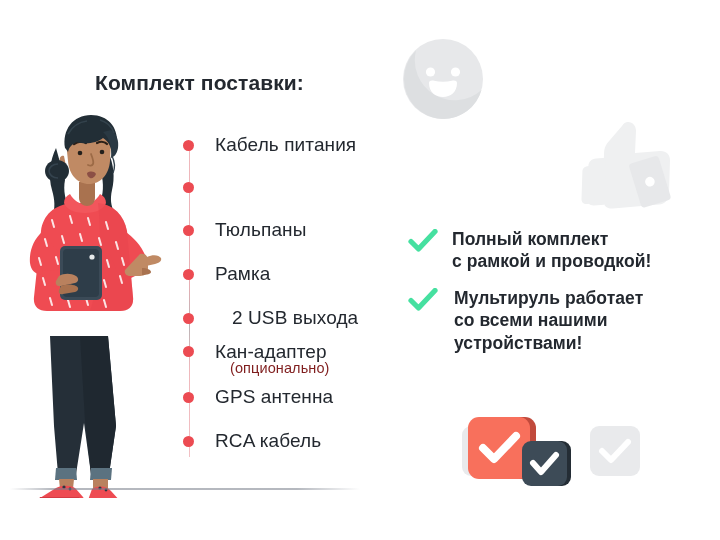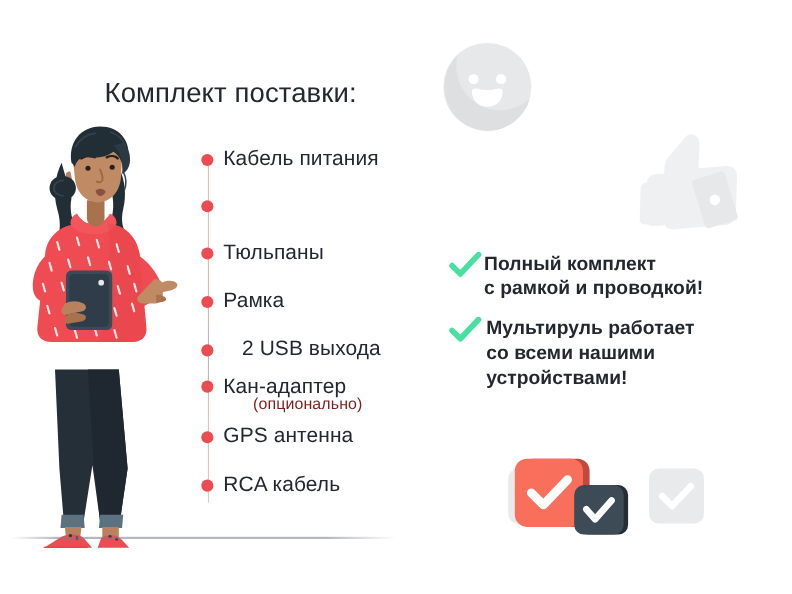--- a/index.html
+++ b/index.html
@@ -24,52 +24,52 @@
   .thumb  { left:572px; top:118px; width:112px; height:104px; }
 
   .ground {
     position:absolute; left:10px; top:488px; width:350px; height:1.5px;
     background:linear-gradient(90deg,rgba(140,145,155,0) 0%,rgba(120,126,138,.55) 12%,rgba(120,126,138,.55) 82%,rgba(140,145,155,0) 100%);
   }
 
   
   .heading {
     position:absolute; left:95px; top:71px;
-    font-size:25px; font-weight:normal; color:#23282f;
+    font-size:21px; font-weight:bold; color:#23282f;
     letter-spacing:.1px; white-space:nowrap;
   }
 
   
   .timeline { position:absolute; left:178px; top:134px; width:300px; }
   .tl-line {
     position:absolute; left:10.5px; top:8px; width:1.6px; height:315px;
     background:linear-gradient(180deg,#f0b9bd 0%,#e8aeb3 45%,#b9b4b6 58%,#efb8bc 72%,#f2c0c4 100%);
   }
   .tl-item {
     position:relative; display:flex; align-items:center;
     min-height:20px; margin-bottom:21.5px;
   }
   .tl-item.tight { margin-bottom:11px;gap:17px; }
   .tl-dot {
     position:relative; z-index:2;
     width:11px; height:11px; border-radius:50%;
     background:#ec4b52; flex:0 0 11px; margin-left:5px;
   }
   .tl-text {
-    margin-left:9px; font-size:19px; color:#23282f;
+    margin-left:21px; font-size:19px; color:#23282f;
     white-space:nowrap; line-height:1.18; letter-spacing:.1px;
   }
   .tl-sub {
     position:absolute; left:52px; font-size:14.5px; color:#7f1d1d;
     white-space:nowrap; letter-spacing:.1px;
   }
 
   
   .callouts { position:absolute; left:408px; top:228px; width:300px; }
-  .callout { position:relative; display:flex; margin-bottom:14px; }
+  .callout { position:relative; display:flex; margin-bottom:14px;gap:12px; }
   .chk { flex:0 0 30px; width:30px; height:26px; margin-top:1px; }
   .callout-text {
     font-size:17.5px; font-weight:bold; color:#23282f;
     line-height:1.28; letter-spacing:.05px; white-space:nowrap;
     margin-left:2px;
   }
   .callout.two .callout-text { margin-left:4px; }
 
   
   .cards { position:absolute; left:462px; top:414px; width:168px; height:72px; }

